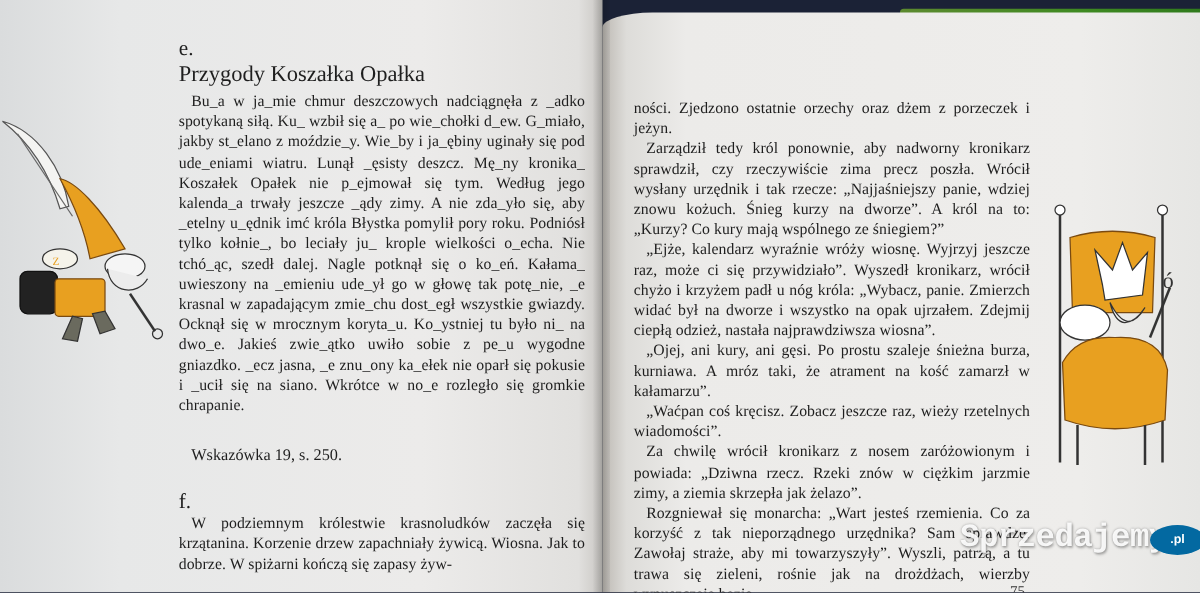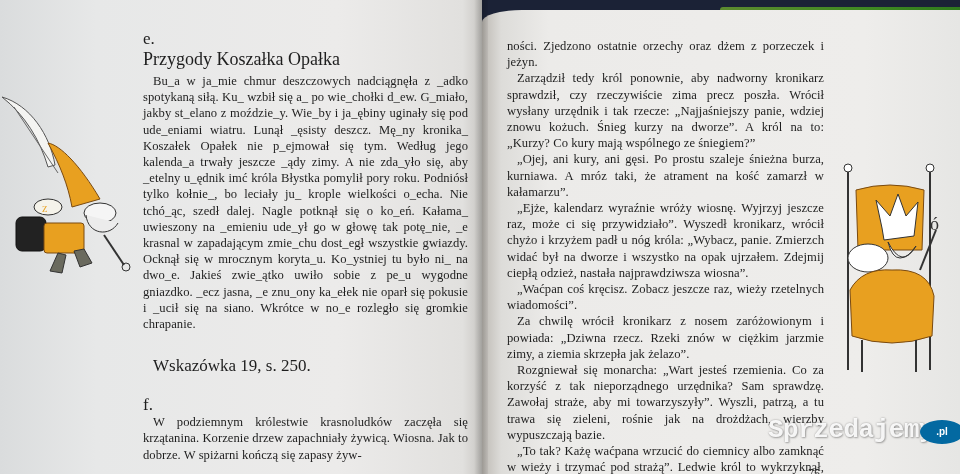--- a/index.html
+++ b/index.html
@@ -36,22 +36,22 @@
   }
   .col-right {
     position:absolute; left:507px; top:38px; width:317px;
   }
   .sec-letter { font-size:17px; line-height:18px; margin:0; }
   .sec-title  { font-size:18px; line-height:22px; margin:0 0 3px 0; font-weight:normal; }
   p.body {
     margin:0; font-size:12.6px; line-height:16.2px; text-align:justify;
     text-indent:10px; letter-spacing:0.05px;
   }
-  p.body.noindent { text-indent:0; }
-  .hint { font-size:17px; margin:24px 0 20px 10px; }
+  p.body.noindent { text-indent:0;margin-top:40px; }
+  .hint { font-size:13px; margin:24px 0 20px 10px; }
   .illus { position:absolute; }
   .page-number {
     position:absolute; left:808px; top:466px; font-size:12px; color:#333;
   }
   .watermark {
     position:absolute; left:768px; top:415px;
     font-family:Liberation Mono, monospace;
     font-weight:bold; font-size:26px; letter-spacing:-0.5px;
     color:rgba(255,255,255,0.92);
     text-shadow:0 0 2px rgba(0,0,0,0.35),1px 1px 2px rgba(0,0,0,0.25);
@@ -102,22 +102,22 @@
     <p class="body">W podziemnym królestwie krasnoludków zaczęła się krzątanina. Korzenie drzew zapachniały żywicą. Wiosna. Jak to dobrze. W spiżarni kończą się zapasy żyw-</p>
   </div>
 </div>
 
 <div class="page-right"></div>
 <div class="gutter"></div>
 
 <div class="col-right">
   <p class="body noindent">ności. Zjedzono ostatnie orzechy oraz dżem z porzeczek i jeżyn.</p>
   <p class="body">Zarządził tedy król ponownie, aby nadworny kronikarz sprawdził, czy rzeczywiście zima precz poszła. Wrócił wysłany urzędnik i tak rzecze: „Najjaśniejszy panie, wdziej znowu kożuch. Śnieg kurzy na dworze”. A król na to: „Kurzy? Co kury mają wspólnego ze śniegiem?”</p>
+  <p class="body">„Ejże, kalendarz wyraźnie wróży wiosnę. Wyjrzyj jeszcze raz, może ci się przywidziało”. Wyszedł kronikarz, wrócił chyżo i krzyżem padł u nóg króla: „Wybacz, panie. Zmierzch widać był na dworze i wszystko na opak ujrzałem. Zdejmij ciepłą odzież, nastała najprawdziwsza wiosna”.</p>
   <p class="body">„Ojej, ani kury, ani gęsi. Po prostu szaleje śnieżna burza, kurniawa. A mróz taki, że atrament na kość zamarzł w kałamarzu”.</p>
-  <p class="body">„Ejże, kalendarz wyraźnie wróży wiosnę. Wyjrzyj jeszcze raz, może ci się przywidziało”. Wyszedł kronikarz, wrócił chyżo i krzyżem padł u nóg króla: „Wybacz, panie. Zmierzch widać był na dworze i wszystko na opak ujrzałem. Zdejmij ciepłą odzież, nastała najprawdziwsza wiosna”.</p>
   <p class="body">„Waćpan coś kręcisz. Zobacz jeszcze raz, wieży rzetelnych wiadomości”.</p>
   <p class="body">Za chwilę wrócił kronikarz z nosem zaróżowionym i powiada: „Dziwna rzecz. Rzeki znów w ciężkim jarzmie zimy, a ziemia skrzepła jak żelazo”.</p>
   <p class="body">Rozgniewał się monarcha: „Wart jesteś rzemienia. Co za korzyść z tak nieporządnego urzędnika? Sam sprawdzę. Zawołaj straże, aby mi towarzyszyły”. Wyszli, patrzą, a tu trawa się zieleni, rośnie jak na drożdżach, wierzby wypuszczają bazie.</p>
   <p class="body">„To tak? Każę waćpana wrzucić do ciemnicy albo zamknąć w wieży i trzymać pod strażą”. Ledwie król to wykrzyknął, pociemniało, wiatr śniegiem w twarz im cisnął.</p>
 </div>
 
 <svg class="illus" style="left:832px;top:150px;" width="120" height="230" viewBox="0 0 120 230">
 
   <line x1="16" y1="20" x2="16" y2="220" stroke="#333" stroke-width="2"></line>
   <line x1="98" y1="20" x2="98" y2="220" stroke="#333" stroke-width="2"></line>

